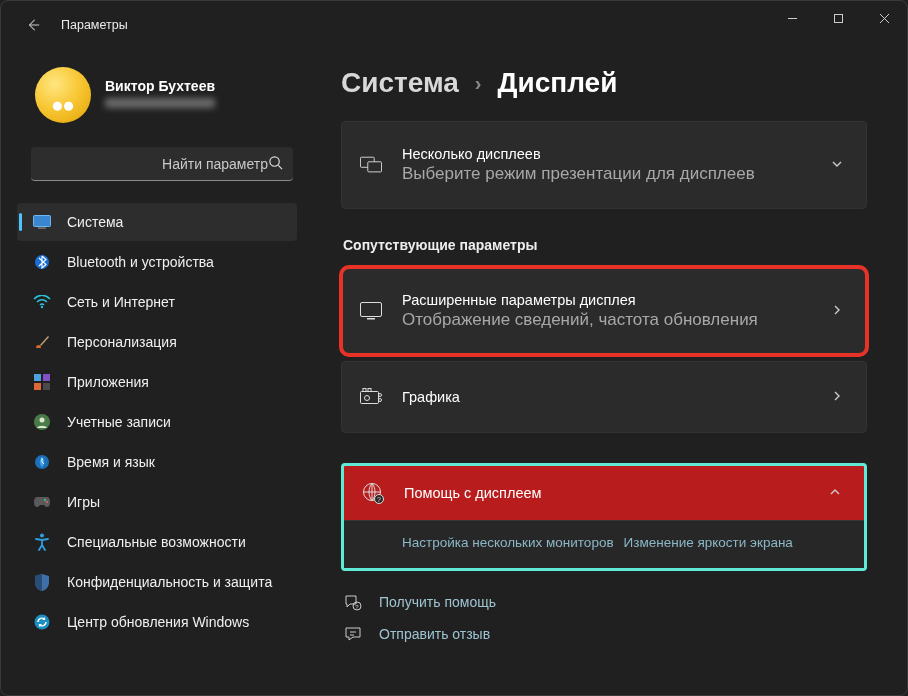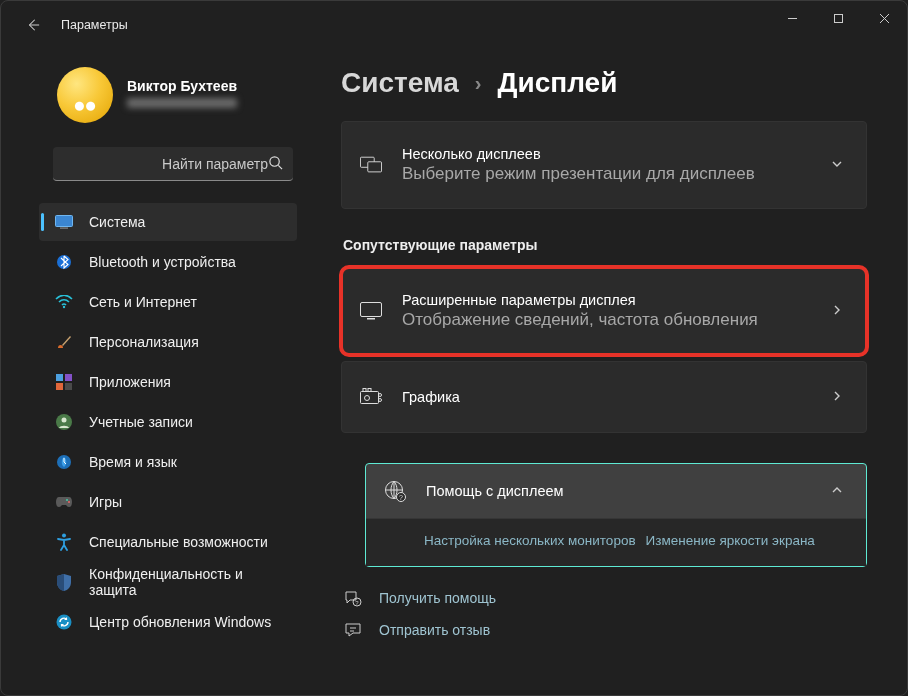--- a/index.html
+++ b/index.html
@@ -34,21 +34,21 @@
     display: flex; align-items: center; justify-content: center;
     color: #ccc;
   }
   .win-btn svg { stroke: #ccc; fill: none; }
   .app {
     display: flex;
     height: calc(100% - 48px);
   }
   .sidebar {
     width: 310px;
-    padding: 10px 14px 10px 38px;
+    padding: 10px 14px 10px 16px;
     display: flex; flex-direction: column;
     gap: 4px;
   }
   .profile {
     display: flex; align-items: center; gap: 14px;
     padding: 8px 4px 20px 18px;
   }
   .avatar {
     width: 56px; height: 56px; border-radius: 50%;
     background: radial-gradient(circle at 35% 30%, #ffe680 0%, #f8c837 45%, #e2a200 100%);
@@ -138,25 +138,24 @@
   }
   .card-text { flex: 1; }
   .card-title { font-size: 14.5px; color: #fff; }
   .card-sub { font-size: 17px; color: #a8a8a8; margin-top: 2px; }
   .chevron { color: #ccc; font-size: 14px; width:22px; text-align:center;}
   .section-label {
     font-size: 14px; font-weight: 600; color: #eee;
     margin: 28px 0 14px 2px;
   }
   .help-card {
-    background: #404040;
-    border: 1px solid #5eead4;
+    background: #b91c1c;
+    border: 3px solid #5eead4;
     border-radius: 4px;
     margin-top: 30px;
-    margin-left: 24px;
   }
   .help-header {
     display:flex; align-items:center; gap:20px;
     padding: 16px 18px;
   }
   .help-body {
     border-top: 1px solid #363636;
     background: #272727;
     padding: 14px 18px 18px 58px;
     display:flex; flex-direction:row; gap:10px;

